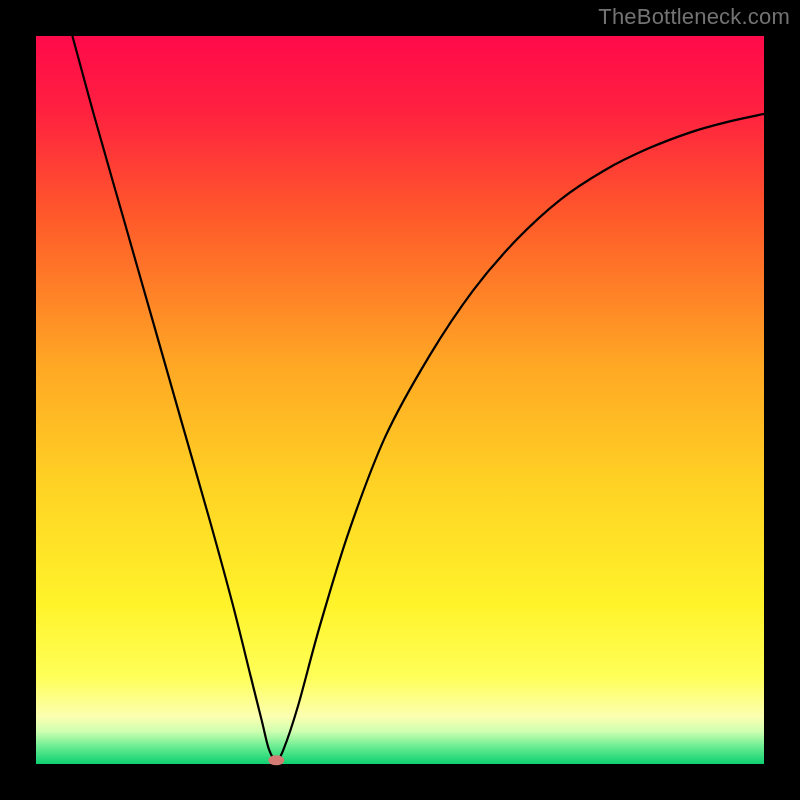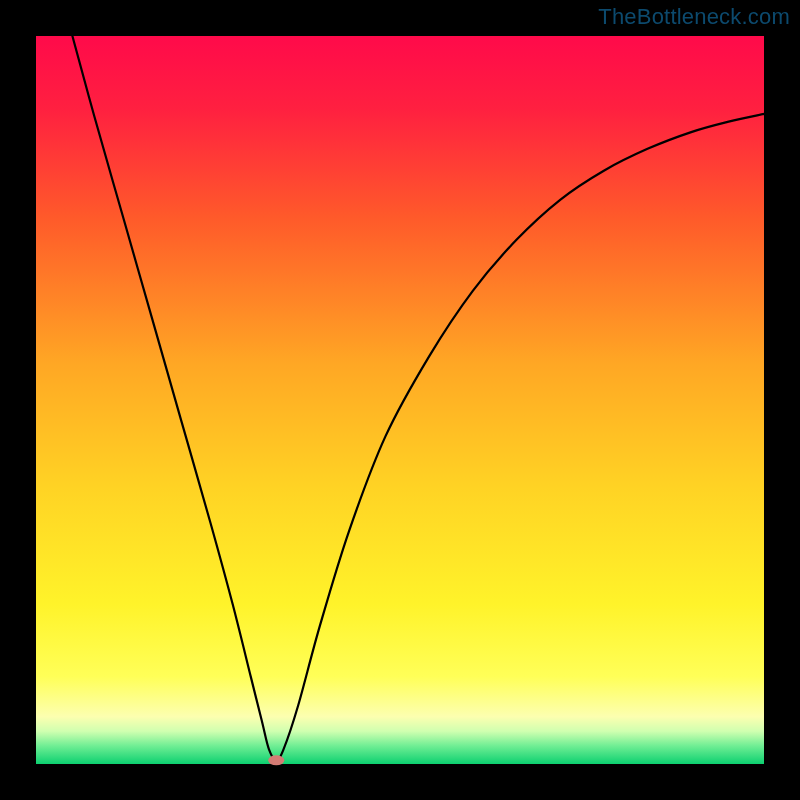--- a/index.html
+++ b/index.html
@@ -13,21 +13,21 @@
   }
   .container {
     position: relative;
     width: 800px;
     height: 800px;
   }
   .watermark {
     position: absolute;
     top: 4px;
     right: 10px;
-    color: #0c4a6e;
+    color: #737373;
     font-size: 22px;
     font-weight: 500;
     z-index: 10;
     letter-spacing: 0.2px;
   }
   svg {
     display: block;
   }
 </style>
 </head>

